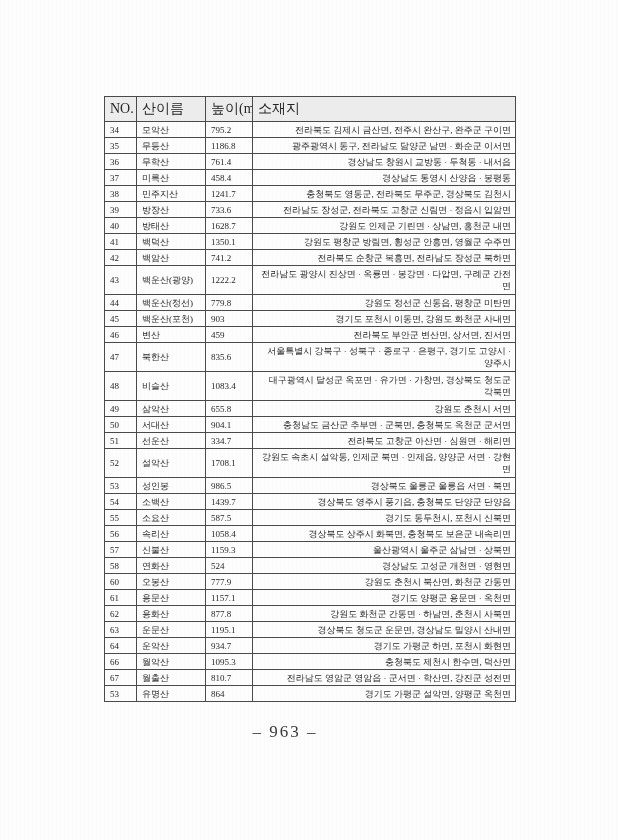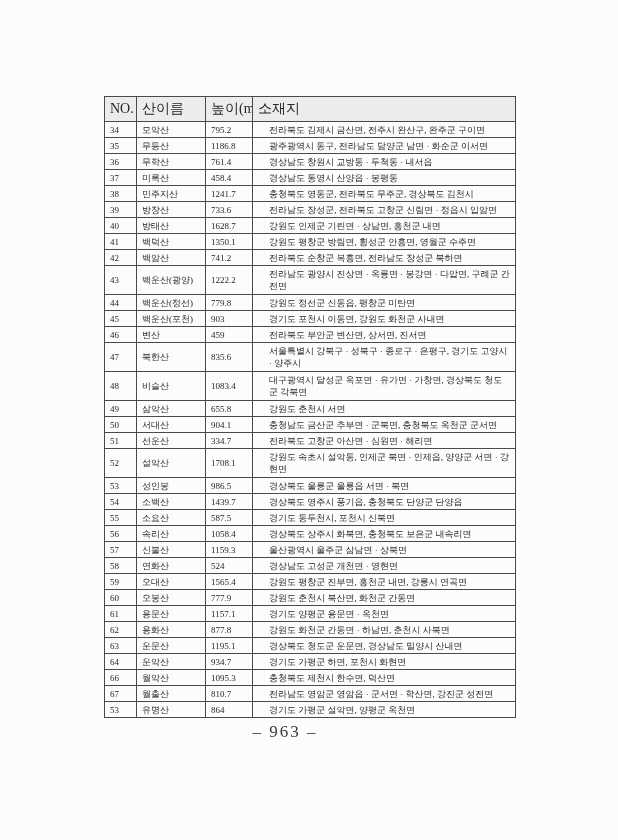--- a/index.html
+++ b/index.html
@@ -40,21 +40,21 @@
     white-space:nowrap;
     overflow:hidden;
   }
   .mtn-table{border:1.5px solid #333;}
   .mtn-table thead th{
     height:22px;
     background:#ececec;
     font-size:14px;
   }
   .mtn-table tbody td{height:13px;}
-  .mtn-table td.loc{padding-left:16px;}
+  .mtn-table td.loc{padding-left:7px;text-align:right;}
   .mtn-table td.loc.wrap{
     white-space:normal;
     word-break:break-all;
     height:26px;
     margin-left:20px;
   }
   .page-number{
     position:absolute;
     left:0;top:722px;
     width:570px;
@@ -229,26 +229,20 @@
           <td>1159.3</td>
           <td class="loc">울산광역시 울주군 삼남면 · 상북면</td>
         </tr>
         <tr>
           <td>58</td>
           <td>연화산</td>
           <td>524</td>
           <td class="loc">경상남도 고성군 개천면 · 영현면</td>
         </tr>
         <tr>
-          <td>59</td>
-          <td>오대산</td>
-          <td>1565.4</td>
-          <td class="loc">강원도 평창군 진부면, 홍천군 내면, 강릉시 연곡면</td>
-        </tr>
-        <tr>
           <td>60</td>
           <td>오봉산</td>
           <td>777.9</td>
           <td class="loc">강원도 춘천시 북산면, 화천군 간동면</td>
         </tr>
         <tr>
           <td>61</td>
           <td>용문산</td>
           <td>1157.1</td>
           <td class="loc">경기도 양평군 용문면 · 옥천면</td>

